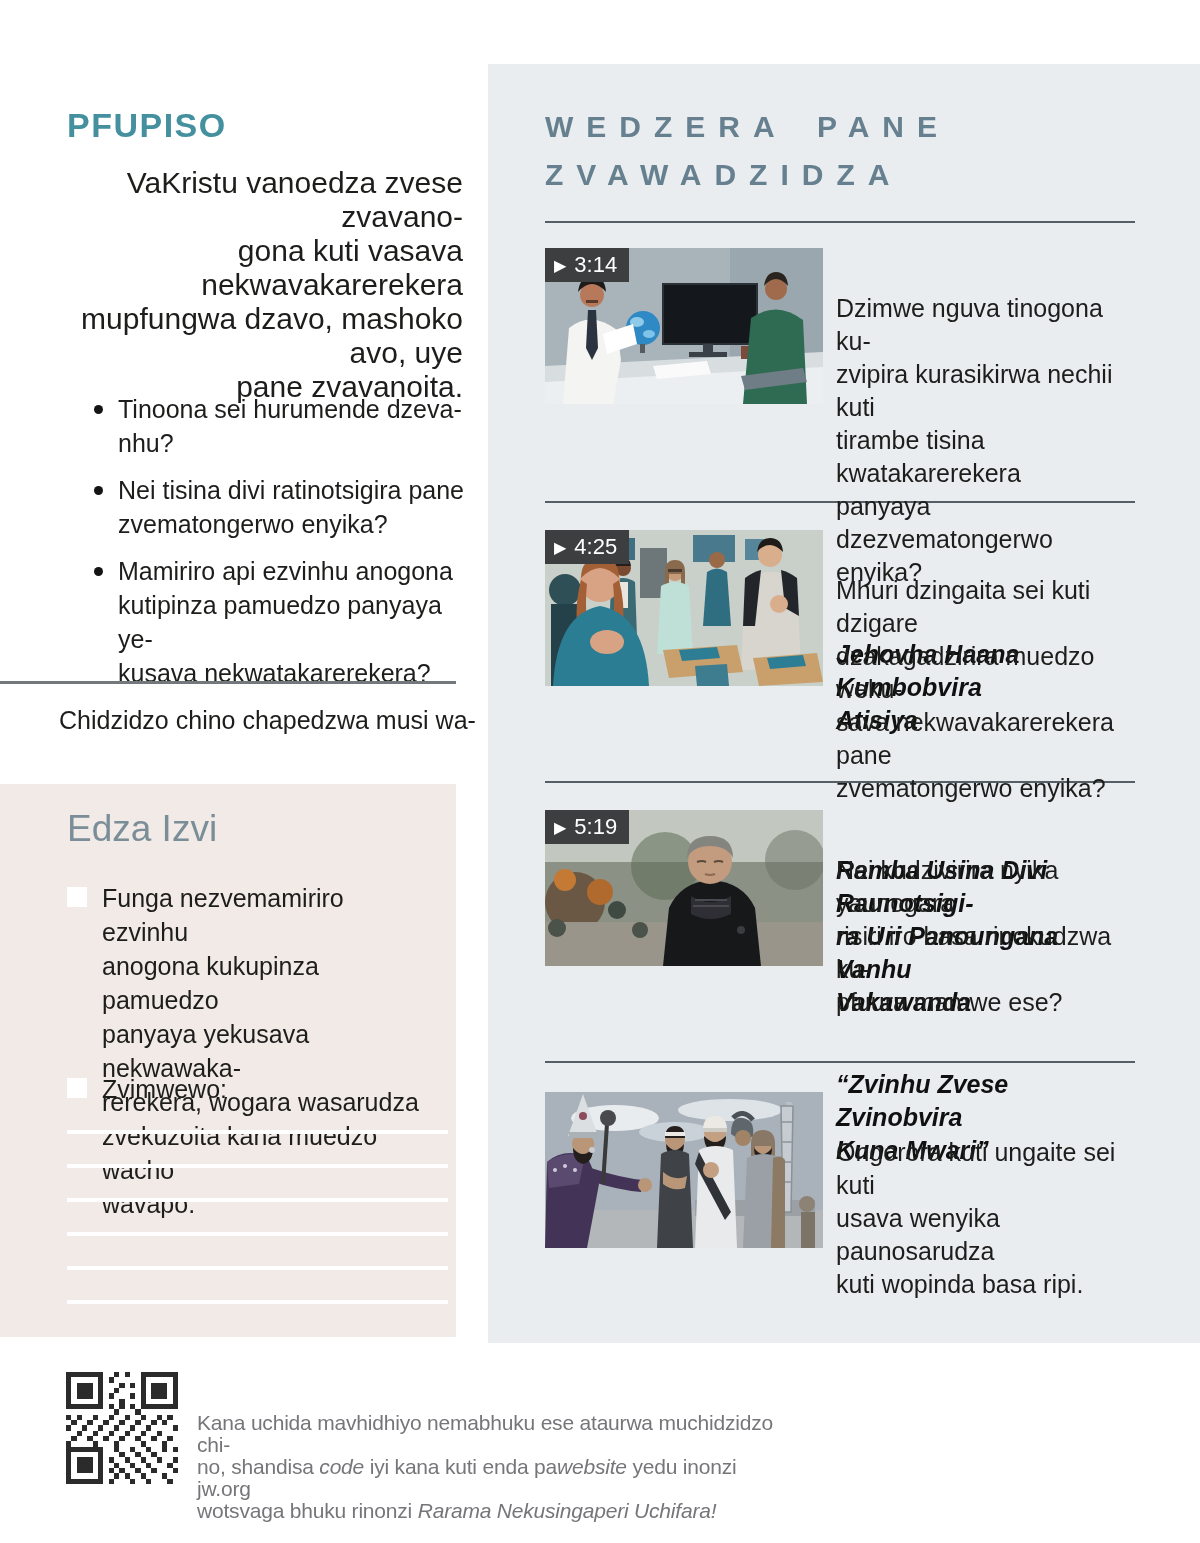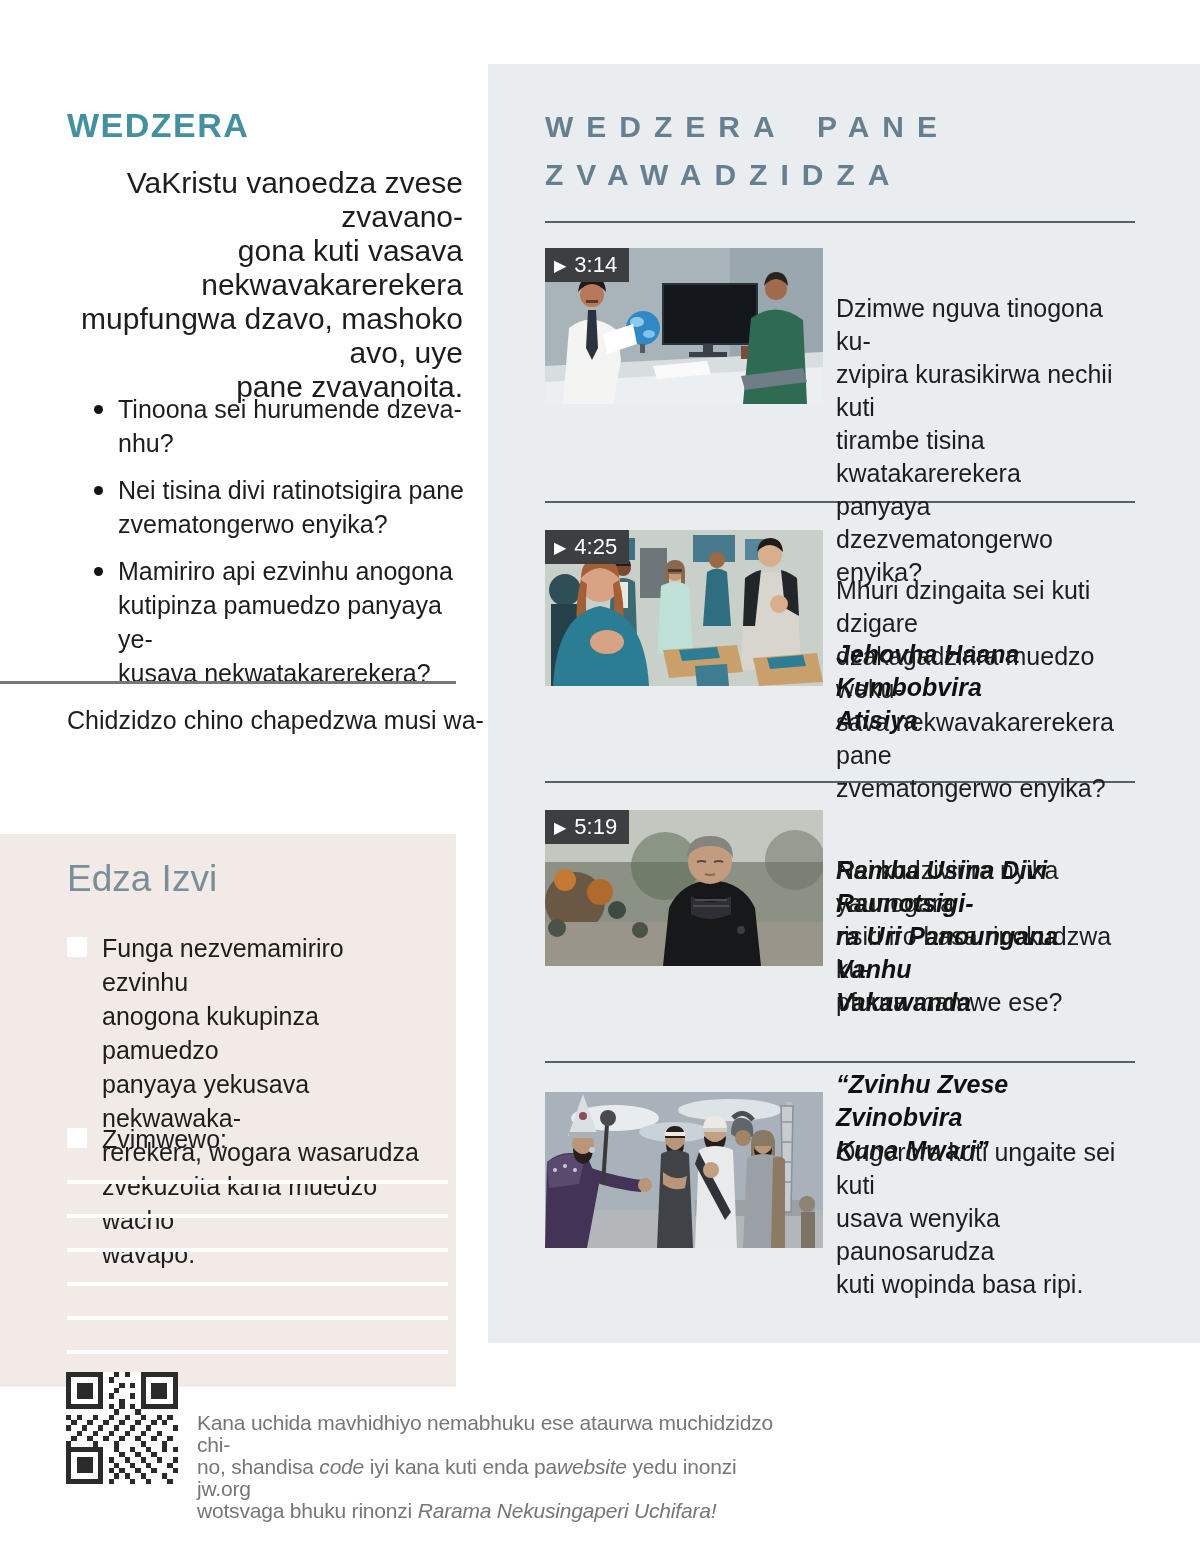--- a/index.html
+++ b/index.html
@@ -28,24 +28,24 @@
            letter-spacing:1.5px;color:#44909e;}
   .summary-body{position:absolute;left:67px;top:166px;width:396px;font-size:30px;
                 line-height:34px;white-space:pre-line;text-align:right;}
   .kudzokorora{position:absolute;left:67px;top:320px;font-size:41px;font-weight:400;color:#7b8e98;}
   .review-list{position:absolute;left:67px;top:392px;width:400px;list-style:none;margin:0;padding:0;}
   .review-list li{position:relative;padding-left:51px;margin-bottom:13px;font-size:25px;
                   line-height:34px;white-space:pre-line;}
   .review-list li::before{content:"";position:absolute;left:27px;top:13px;width:9px;height:9px;
                   border-radius:50%;background:#141414;}
   .left-rule{position:absolute;left:0;top:681px;width:456px;height:3px;background:#73787c;}
-  .completion-note{position:absolute;left:67px;top:703px;font-size:25px;line-height:34px;}
+  .completion-note{position:absolute;left:59px;top:703px;font-size:25px;line-height:34px;}
 
   
-  .try-box{position:absolute;left:0;top:834px;width:456px;height:553px;background:#f1eae6;}
+  .try-box{position:absolute;left:0;top:784px;width:456px;height:553px;background:#f1eae6;}
   .try-heading{position:absolute;left:67px;top:24px;font-size:37px;font-weight:400;color:#7b8e98;}
   .try-item{position:absolute;left:67px;width:360px;}
   .try-check{position:absolute;left:0;top:6px;width:20px;height:20px;background:#ffffff;}
   .try-item .txt{display:block;margin-left:35px;font-size:25px;line-height:34px;white-space:pre-line;}
   .write-line{position:absolute;left:67px;width:381px;height:4px;background:#ffffff;}
 
   
   .qr{position:absolute;left:66px;top:1372px;width:112px;height:112px;}
   .footer-text{position:absolute;left:197px;top:1412px;width:580px;font-size:21px;line-height:22px;
                letter-spacing:-0.2px;color:#76767a;white-space:pre-line;}
@@ -243,21 +243,21 @@
       <path d="M198,156 L202,66 Q218,58 236,66 L240,156 Z" fill="#9aa0a6"></path>
       <path d="M228,66 Q236,62 240,68 L240,156 L226,156 Z" fill="#8d7a64"></path>
     </svg>
   </div>
   <div class="vid-text" style="top:1087px">
     <div class="vid-desc">Ongorora kuti ungaite sei kuti
 usava wenyika paunosarudza
 kuti wopinda basa ripi.</div>
   </div>
 
-  <div class="pfupiso">WEDZERA</div>
+  <div class="pfupiso">PFUPISO</div>
   <div class="summary-body">VaKristu vanoedza zvese zvavano-
 gona kuti vasava nekwavakarerekera
 mupfungwa dzavo, mashoko avo, uye
 pane zvavanoita.</div>
 
   <ul class="review-list">
     <li>Tinoona sei hurumende dzeva-
 nhu?</li>
     <li>Nei tisina divi ratinotsigira pane
 zvematongerwo enyika?</li>

